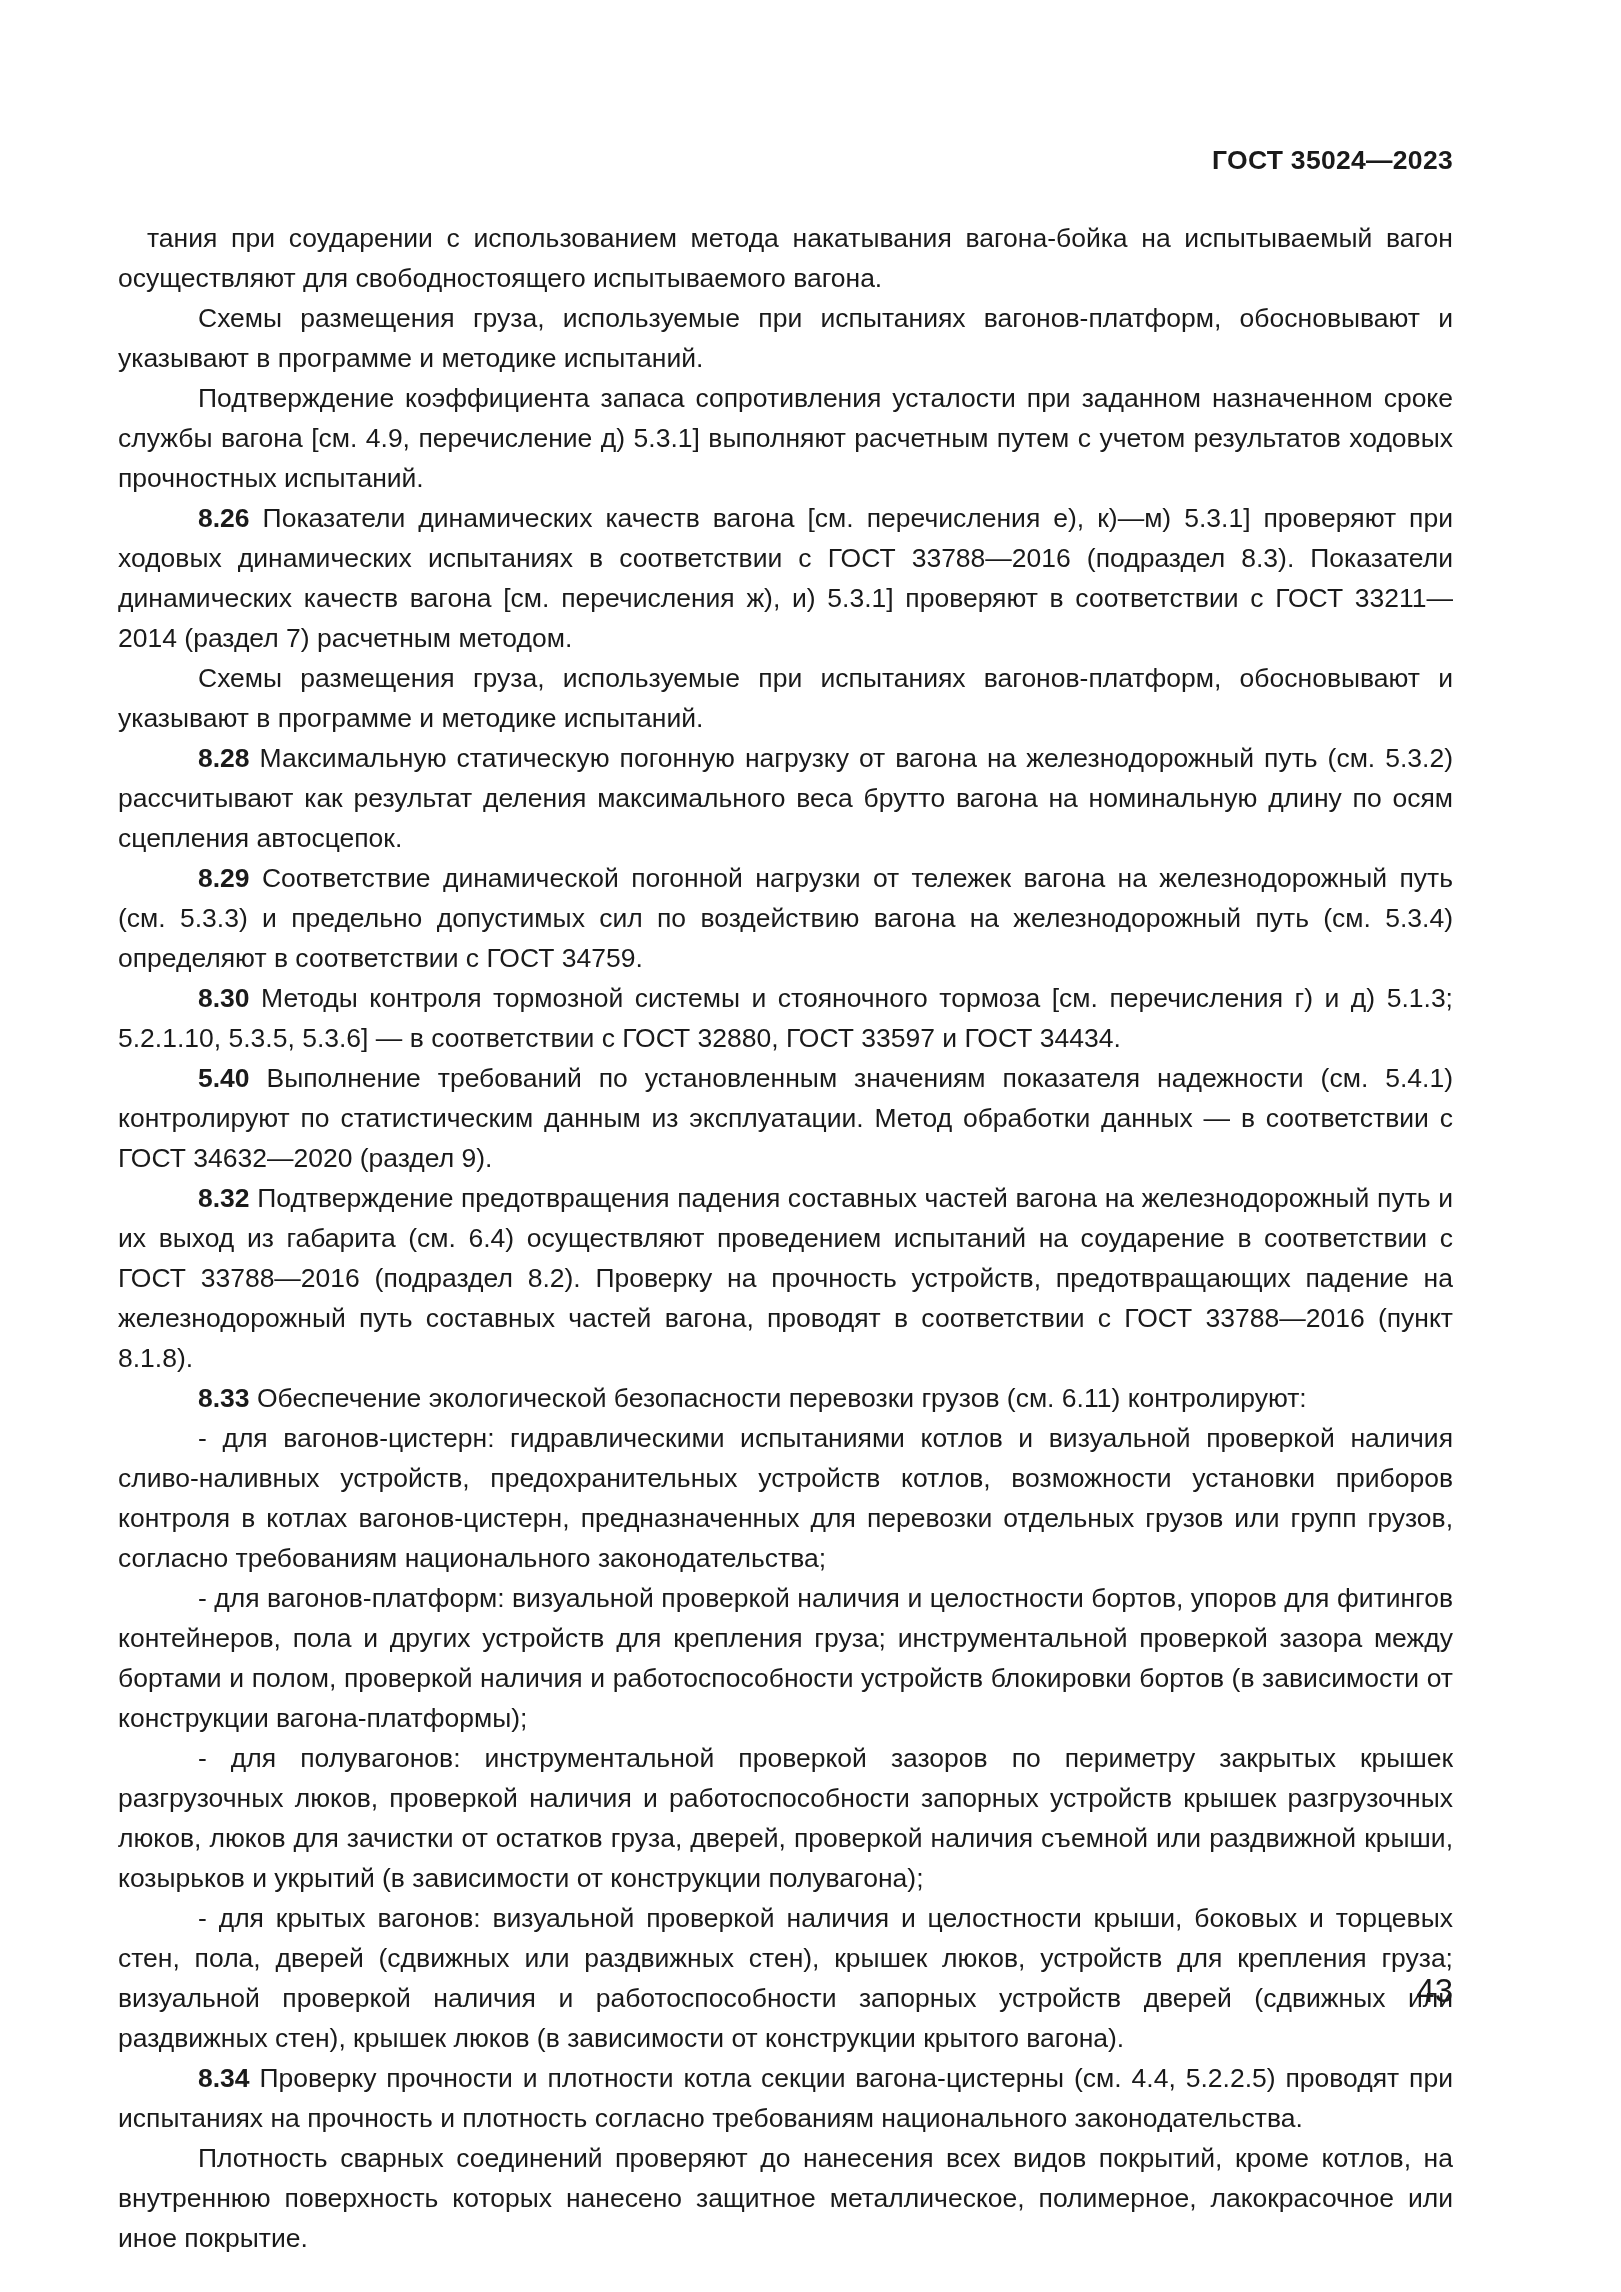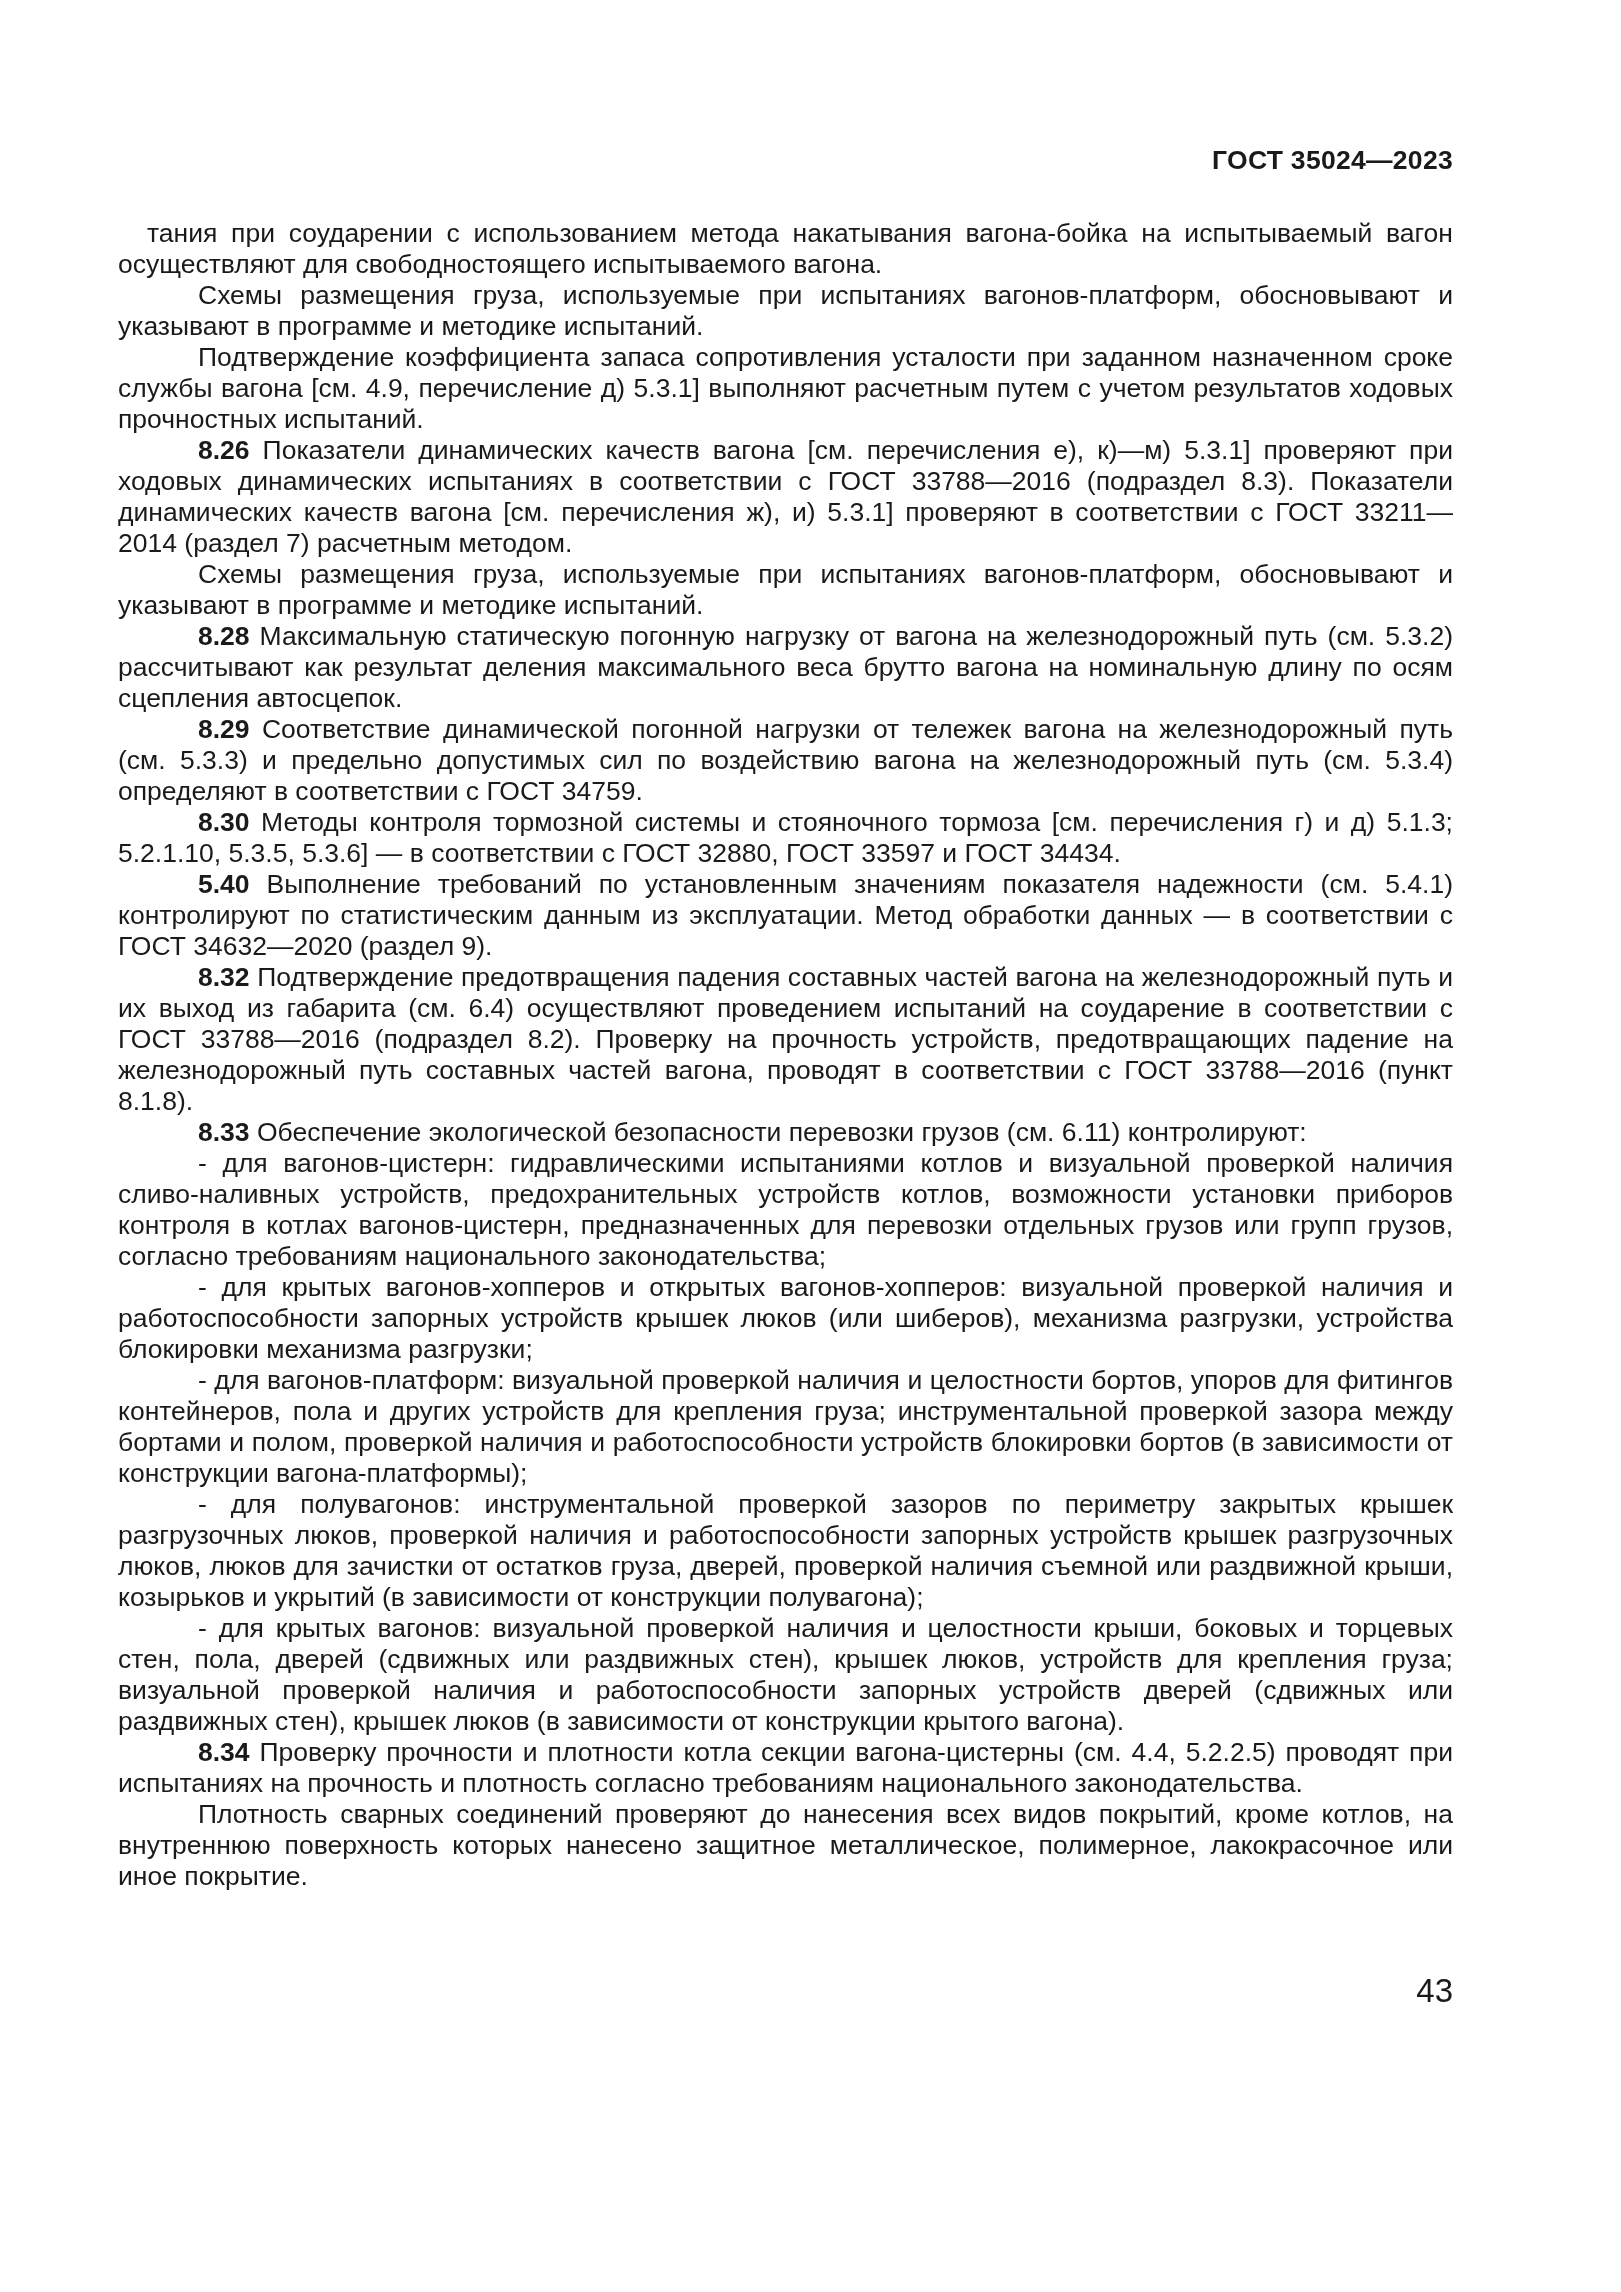--- a/index.html
+++ b/index.html
@@ -25,21 +25,21 @@
     font-weight: 700;
     font-size: 26.5px;
     letter-spacing: 0.3px;
   }
   .doc-body {
     position: absolute;
     top: 218px;
     left: 118px;
     width: 1335px;
     font-size: 26.5px;
-    line-height: 31px;
+    line-height: 40px;
     text-align: justify;
     hyphens: auto;
     -webkit-hyphens: auto;
   }
   .doc-body p {
     margin: 0;
     padding: 0;
   }
   .doc-body p.indent {
     text-indent: 51px;
@@ -70,21 +70,20 @@
     <p class="indent"><span class="num"></span><span>Подтверждение коэффициента запаса сопротивления усталости при заданном назначенном сроке службы вагона [см. 4.9, перечисление д) 5.3.1] выполняют расчетным путем с учетом результатов ходовых прочностных испытаний.</span></p>
     <p class="indent"><span class="num">8.26 </span><span>Показатели динамических качеств вагона [см. перечисления е), к)—м) 5.3.1] проверяют при ходовых динамических испытаниях в соответствии с ГОСТ 33788—2016 (подраздел 8.3). Показатели динамических качеств вагона [см. перечисления ж), и) 5.3.1] проверяют в соответствии с ГОСТ 33211—2014 (раздел 7) расчетным методом.</span></p>
     <p class="indent"><span class="num"></span><span>Схемы размещения груза, используемые при испытаниях вагонов-платформ, обосновывают и указывают в программе и методике испытаний.</span></p>
     <p class="indent"><span class="num">8.28 </span><span>Максимальную статическую погонную нагрузку от вагона на железнодорожный путь (см. 5.3.2) рассчитывают как результат деления максимального веса брутто вагона на номинальную длину по осям сцепления автосцепок.</span></p>
     <p class="indent"><span class="num">8.29 </span><span>Соответствие динамической погонной нагрузки от тележек вагона на железнодорожный путь (см. 5.3.3) и предельно допустимых сил по воздействию вагона на железнодорожный путь (см. 5.3.4) определяют в соответствии с ГОСТ 34759.</span></p>
     <p class="indent"><span class="num">8.30 </span><span>Методы контроля тормозной системы и стояночного тормоза [см. перечисления г) и д) 5.1.3; 5.2.1.10, 5.3.5, 5.3.6] — в соответствии с ГОСТ 32880, ГОСТ 33597 и ГОСТ 34434.</span></p>
     <p class="indent"><span class="num">5.40 </span><span>Выполнение требований по установленным значениям показателя надежности (см. 5.4.1) контролируют по статистическим данным из эксплуатации. Метод обработки данных — в соответствии с ГОСТ 34632—2020 (раздел 9).</span></p>
     <p class="indent"><span class="num">8.32 </span><span>Подтверждение предотвращения падения составных частей вагона на железнодорожный путь и их выход из габарита (см. 6.4) осуществляют проведением испытаний на соударение в соответствии с ГОСТ 33788—2016 (подраздел 8.2). Проверку на прочность устройств, предотвращающих падение на железнодорожный путь составных частей вагона, проводят в соответствии с ГОСТ 33788—2016 (пункт 8.1.8).</span></p>
     <p class="indent"><span class="num">8.33 </span><span>Обеспечение экологической безопасности перевозки грузов (см. 6.11) контролируют:</span></p>
     <p class="indent"><span class="num"></span><span>- для вагонов-цистерн: гидравлическими испытаниями котлов и визуальной проверкой наличия сливо-наливных устройств, предохранительных устройств котлов, возможности установки приборов контроля в котлах вагонов-цистерн, предназначенных для перевозки отдельных грузов или групп грузов, согласно требованиям национального законодательства;</span></p>
-    <p class="indent"><span class="num"></span><span>- для крытых вагонов-хопперов и открытых вагонов-хопперов: визуальной проверкой наличия и работоспособности запорных устройств крышек люков (или шиберов), механизма разгрузки, устройства блокировки механизма разгрузки;</span></p>
     <p class="indent"><span class="num"></span><span>- для вагонов-платформ: визуальной проверкой наличия и целостности бортов, упоров для фитингов контейнеров, пола и других устройств для крепления груза; инструментальной проверкой зазора между бортами и полом, проверкой наличия и работоспособности устройств блокировки бортов (в зависимости от конструкции вагона-платформы);</span></p>
     <p class="indent"><span class="num"></span><span>- для полувагонов: инструментальной проверкой зазоров по периметру закрытых крышек разгрузочных люков, проверкой наличия и работоспособности запорных устройств крышек разгрузочных люков, люков для зачистки от остатков груза, дверей, проверкой наличия съемной или раздвижной крыши, козырьков и укрытий (в зависимости от конструкции полувагона);</span></p>
     <p class="indent"><span class="num"></span><span>- для крытых вагонов: визуальной проверкой наличия и целостности крыши, боковых и торцевых стен, пола, дверей (сдвижных или раздвижных стен), крышек люков, устройств для крепления груза; визуальной проверкой наличия и работоспособности запорных устройств дверей (сдвижных или раздвижных стен), крышек люков (в зависимости от конструкции крытого вагона).</span></p>
     <p class="indent"><span class="num">8.34 </span><span>Проверку прочности и плотности котла секции вагона-цистерны (см. 4.4, 5.2.2.5) проводят при испытаниях на прочность и плотность согласно требованиям национального законодательства.</span></p>
     <p class="indent"><span class="num"></span><span>Плотность сварных соединений проверяют до нанесения всех видов покрытий, кроме котлов, на внутреннюю поверхность которых нанесено защитное металлическое, полимерное, лакокрасочное или иное покрытие.</span></p>
   </div>
 
   <div class="page-number">43</div>
 
 </div>

